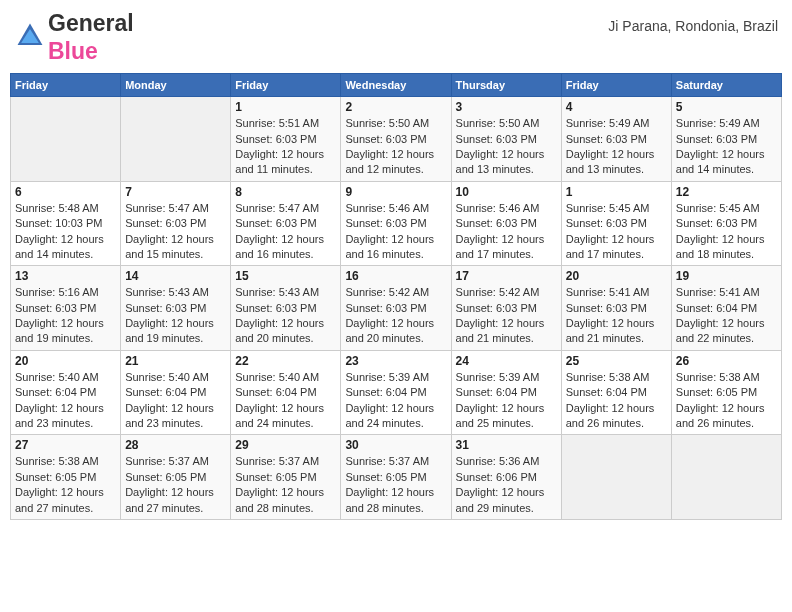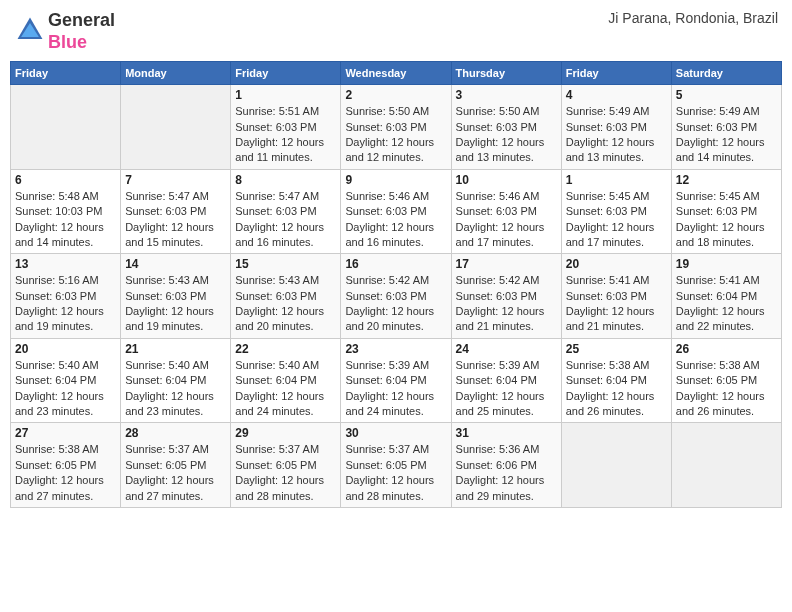--- a/index.html
+++ b/index.html
@@ -16,21 +16,21 @@
       align-items: flex-start;
       margin-bottom: 8px;
       padding: 0 4px;
     }
     .logo {
       display: flex;
       align-items: center;
       gap: 2px;
     }
     .logo-text {
-      font-size: 18px;
+      font-size: 23px;
       font-weight: bold;
       line-height: 1.2;
     }
     .logo-general { color: #333; }
     .logo-blue { color: #ec4899; }
     .logo-icon {
       width: 32px;
       height: 32px;
       position: relative;
       top: -2px;
@@ -40,20 +40,21 @@
     }
     .month-title {
       font-size: 36px;
       font-weight: bold;
       color: #222;
       line-height: 1.1;
     }
     .location {
       font-size: 14px;
       color: #444;
+      margin-top: 8px;
     }
     table {
       width: 100%;
       border-collapse: collapse;
       font-size: 10px;
     }
     thead tr th {
       background: #3a6db5;
       color: #fff;
       text-align: left;

